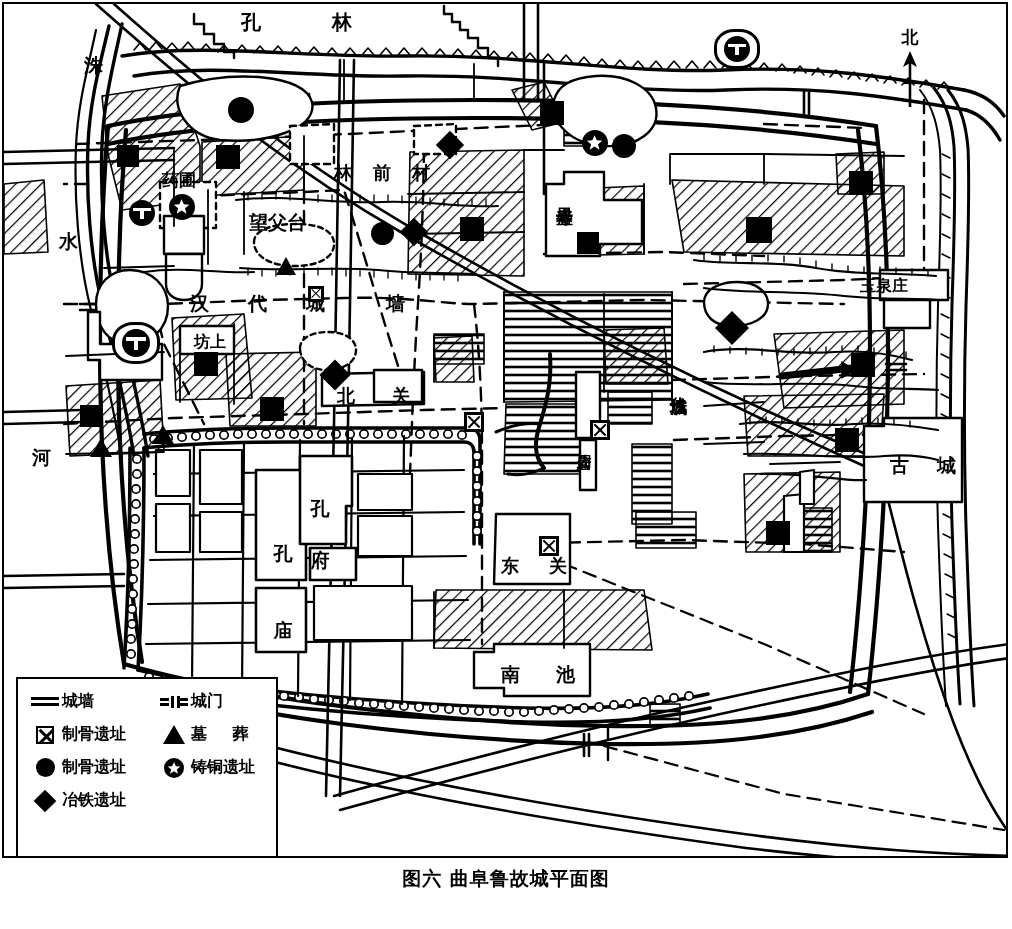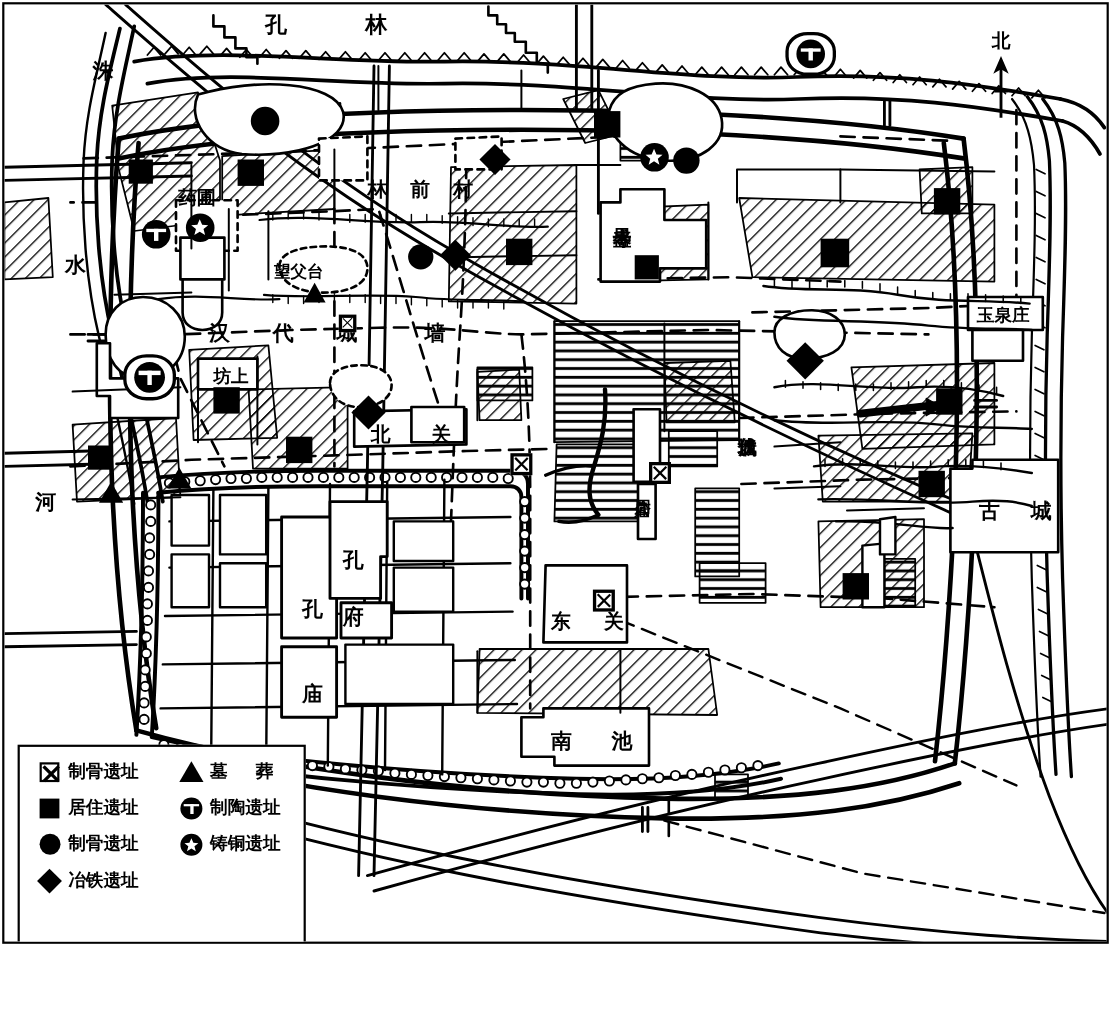--- a/index.html
+++ b/index.html
@@ -452,26 +452,26 @@
       </g>
     </svg>
 
     <div id="map-labels">
         <div class="maplabel" style="left: 237px; top: 8px; font-size: 20px;">孔</div>
         <div class="maplabel" style="left: 328px; top: 8px; font-size: 20px;">林</div>
         <div class="maplabel" style="left: 80px; top: 52px; font-size: 19px;">洙</div>
         <div class="maplabel" style="left: 55px; top: 228px; font-size: 19px;">水</div>
         <div class="maplabel" style="left: 28px; top: 444px; font-size: 19px;">河</div>
         <div class="maplabel" style="left: 158px; top: 168px; font-size: 17px;">药圃</div>
-        <div class="maplabel" style="left: 245px; top: 236px; font-size: 15px;">望父台</div>
+        <div class="maplabel" style="left: 245px; top: 209px; font-size: 19px;">望父台</div>
         <div class="maplabel" style="left: 330px; top: 160px; font-size: 18px;">林</div>
         <div class="maplabel" style="left: 369px; top: 160px; font-size: 18px;">前</div>
         <div class="maplabel" style="left: 408px; top: 160px; font-size: 18px;">村</div>
         <div class="maplabel v" style="left: 552px; top: 190px; font-size: 17px;">盛果寺</div>
-        <div class="maplabel" style="left: 884px; top: 275px; font-size: 16px;">玉泉庄</div>
+        <div class="maplabel" style="left: 856px; top: 275px; font-size: 16px; font-family: Liberation Mono, monospace;">玉泉庄</div>
         <div class="maplabel" style="left: 186px; top: 290px; font-size: 19px;">汉</div>
         <div class="maplabel" style="left: 244px; top: 290px; font-size: 19px;">代</div>
         <div class="maplabel" style="left: 302px; top: 290px; font-size: 19px;">城</div>
         <div class="maplabel" style="left: 382px; top: 290px; font-size: 19px;">墙</div>
         <div class="maplabel" style="left: 190px; top: 330px; font-size: 16px;">坊上</div>
         <div class="maplabel" style="left: 333px; top: 383px; font-size: 18px;">北</div>
         <div class="maplabel" style="left: 388px; top: 383px; font-size: 18px;">关</div>
         <div class="maplabel v" style="left: 572px; top: 438px; font-size: 15px;">周公庙</div>
         <div class="maplabel v" style="left: 666px; top: 380px; font-size: 17px;">汉代城墙</div>
         <div class="maplabel" style="left: 886px; top: 452px; font-size: 19px;">古</div>
@@ -536,51 +536,58 @@
     <div id="north">
       <div class="nlab">北</div>
       <svg width="36" height="62" viewBox="0 0 36 62">
         <line x1="18" y1="8" x2="18" y2="58" stroke="#000" stroke-width="2.6"></line>
         <polygon points="18,2 11,18 18,14 25,18" fill="#000"></polygon>
         <line x1="12" y1="34" x2="24" y2="34" stroke="#000" stroke-width="2.2"></line>
       </svg>
     </div>
 
     <div id="legend">
+      <div class="lg-row">
+        <div class="lg-cell">
+          <span class="lg-sym">
+              <span class="sym-wall"></span>
+            </span>
+          <span class="lg-txt">城墙</span>
+        </div>
+        <div class="lg-cell">
+          <span class="lg-sym">
+            <span class="sym-gate">
+              <i style="left:0;top:2px;width:9px;height:3px;"></i>
+              <i style="left:0;top:7px;width:9px;height:3px;"></i>
+              <i style="left:11px;top:0;width:3px;height:12px;"></i>
+              <i style="left:17px;top:0;width:3px;height:12px;"></i>
+              <i style="left:20px;top:2px;width:8px;height:3px;"></i>
+              <i style="left:20px;top:7px;width:8px;height:3px;"></i>
+            </span>
+          </span>
+          <span class="lg-txt">城门</span>
+        </div>
+      </div>
 
 
       <div class="lg-row">
         <div class="lg-cell">
           <span class="lg-sym">
               <span class="sym-plat"></span>
             </span>
           <span class="lg-txt">制骨遗址</span>
         </div>
         <div class="lg-cell">
           <span class="lg-sym">
               <span class="sym-tri"></span>
             </span>
           <span class="lg-txt sp">墓  葬</span>
         </div>
       </div>
 
-      <div class="lg-row">
-        <div class="lg-cell">
-          <span class="lg-sym">
-              <span class="sym-sq"></span>
-            </span>
-          <span class="lg-txt">居住遗址</span>
-        </div>
-        <div class="lg-cell">
-          <span class="lg-sym">
-              <span class="sym-pot"></span>
-            </span>
-          <span class="lg-txt">制陶遗址</span>
-        </div>
-      </div>
 
       <div class="lg-row">
         <div class="lg-cell">
           <span class="lg-sym">
               <span class="sym-circ"></span>
             </span>
           <span class="lg-txt">制骨遗址</span>
         </div>
         <div class="lg-cell">
           <span class="lg-sym">
@@ -601,15 +608,16 @@
             </span>
           <span class="lg-txt">冶铁遗址</span>
         </div>
         <div class="lg-cell"></div>
       </div>
     </div>
 
   </div>
 
   <div id="caption">
+    <div id="cap-main">图六  曲阜鲁故城平面图</div>
   </div>
 
 </div>
 
 </body></html>

